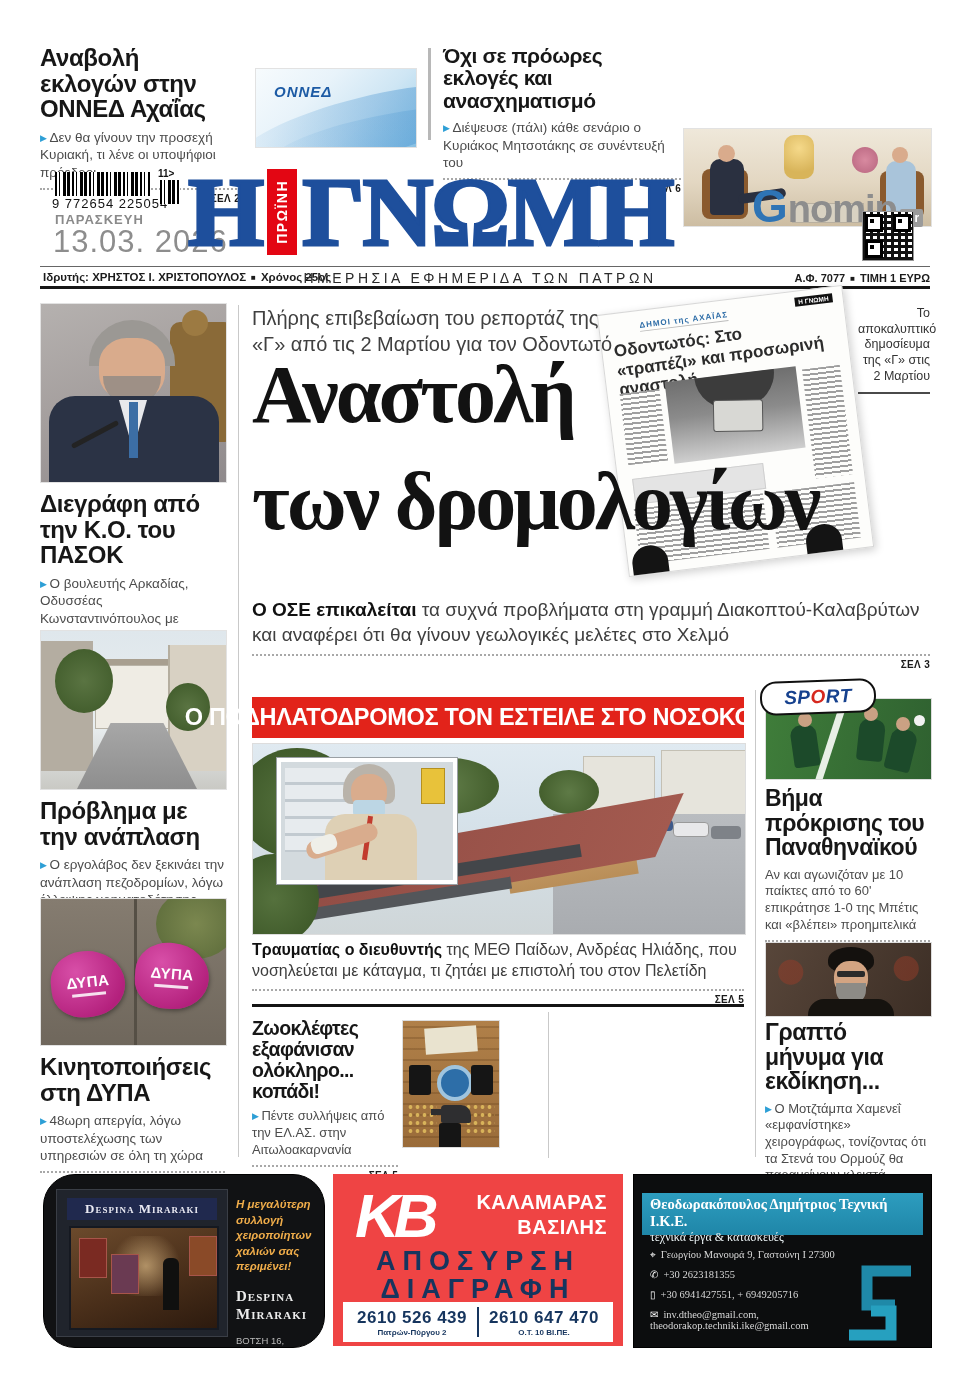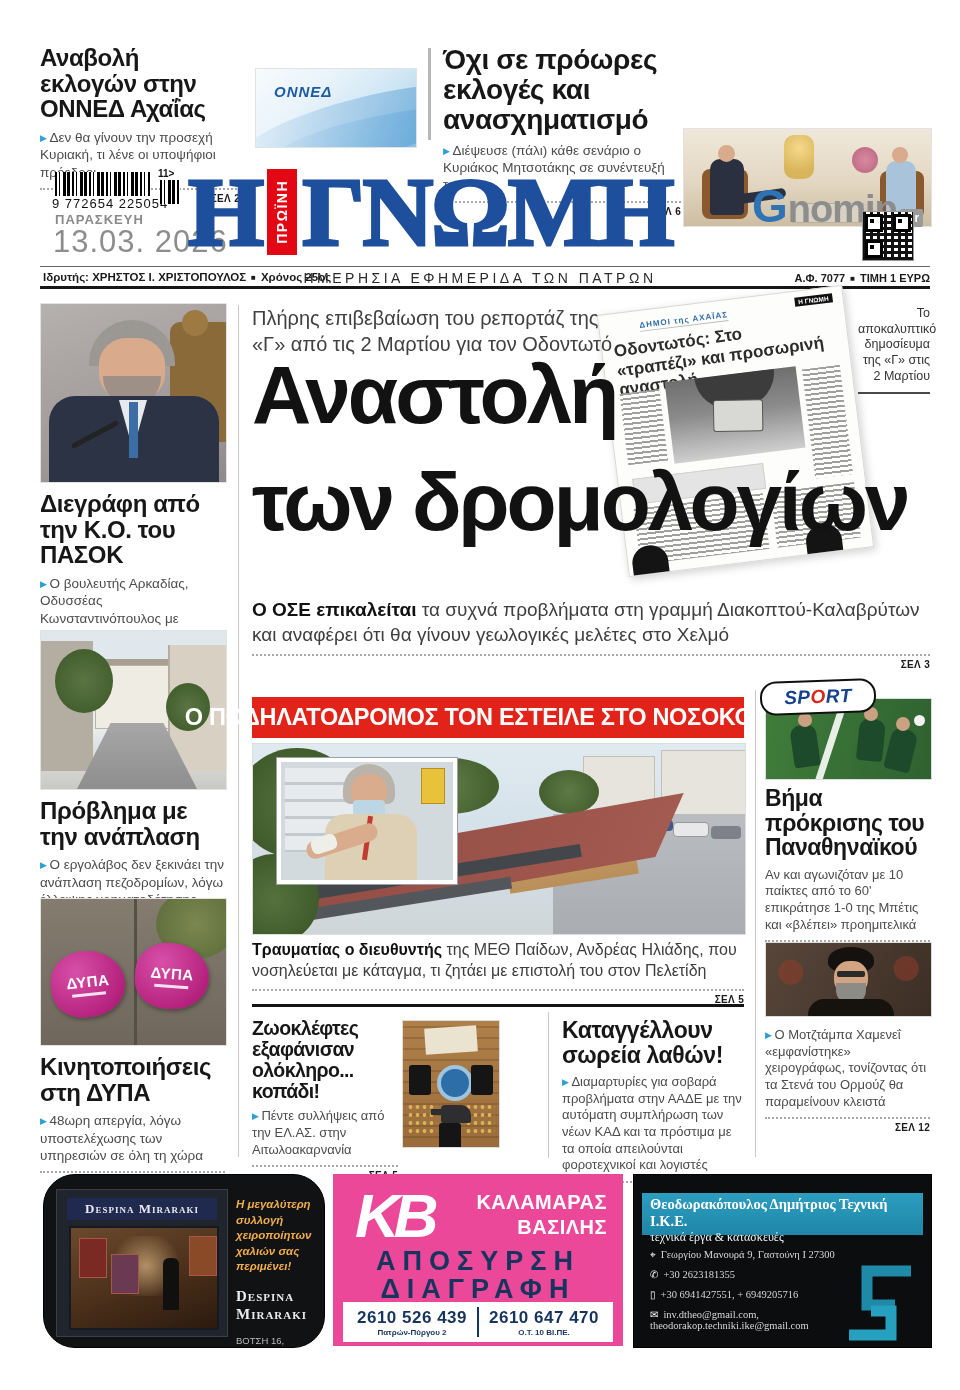--- a/index.html
+++ b/index.html
@@ -41,21 +41,21 @@
   .qr{position:absolute;left:862px;top:211px;width:50px;height:48px;background:#fff;border:1px solid #999;
       background-image:repeating-linear-gradient(0deg,#111 0 3px,transparent 3px 6px),repeating-linear-gradient(90deg,#111 0 3px,transparent 3px 7px);}
   .qr .eye{position:absolute;width:12px;height:12px;border:3px solid #000;background:#fff;}
   .qr .eye::after{content:"";position:absolute;left:2px;top:2px;width:4px;height:4px;background:#000;}
   .mast-info{font-size:11.5px;font-weight:700;color:#1b1b1b;}
   .sq::before{content:"■";font-size:8px;margin:0 5px;vertical-align:1px;}
   .tagline{letter-spacing:3.5px;font-size:14px;font-weight:400;color:#2a2a2a;}
 
   
   .kicker{font-size:20px;color:#404040;line-height:1.3;width:380px;}
-  .lead-head{font-size:82px;font-weight:800;letter-spacing:-3px;line-height:1.3;color:#121212;white-space:nowrap;}
+  .lead-head{font-size:82px;font-weight:800;letter-spacing:-3px;line-height:1.3;color:#121212;white-space:nowrap;font-family:Liberation Serif, serif;}
   .deck{font-size:19px;color:#3f3f3f;line-height:1.3;}
   .deck b{color:#111;}
   .clip{background:#fdfdfb;border:1px solid #d8d8d8;box-shadow:2px 3px 8px rgba(0,0,0,.18);transform:rotate(-7deg);z-index:1;overflow:hidden;}
   .clip-brand{position:absolute;right:10px;top:6px;background:#111;color:#fff;font-size:6.5px;font-weight:800;padding:1px 4px;}
   .clip-sec{position:absolute;left:40px;top:10px;font-size:8px;font-weight:700;color:#2f6ea8;letter-spacing:1px;border-bottom:1px solid #bbb;padding-bottom:1px;}
   .clip-head{position:absolute;left:12px;top:26px;width:210px;font-size:17px;font-weight:700;color:#2c2c2c;line-height:1.15;transform:rotate(-1deg);}
   .tl{background:repeating-linear-gradient(#9f9f9f 0 2px,transparent 2px 5px);}
   .clip-photo{position:absolute;left:58px;top:74px;width:132px;height:82px;background:linear-gradient(180deg,#6f6f6f 0%,#8b8b8b 45%,#cfcfcf 100%);overflow:hidden;}
   .clip-train{position:absolute;left:44px;top:26px;width:48px;height:30px;background:#d8d8d4;border:1px solid #555;border-radius:3px;transform:rotate(6deg);}
   .clip-tunnel{position:absolute;left:30px;top:0;width:80px;height:34px;background:#3c3c3c;border-radius:0 0 40px 40px;}
@@ -153,21 +153,21 @@
   .sf-sign{position:absolute;left:10px;top:8px;width:150px;height:22px;background:#20294e;display:flex;align-items:center;justify-content:center;
            font-family:"Liberation Serif",serif;font-variant:small-caps;font-weight:bold;color:#e9e9f2;font-size:13px;letter-spacing:1px;}
   .sf-win{position:absolute;left:12px;top:36px;width:146px;height:100px;background:linear-gradient(160deg,#6b4a2c 0%,#4a2f1a 55%,#2c1a0e 100%);border:2px solid #151921;}
   .sf-glow{position:absolute;left:40px;top:8px;width:70px;height:60px;background:radial-gradient(circle,rgba(255,220,160,.55),transparent 75%);}
   .sf-rug{position:absolute;width:26px;height:38px;background:#7a2a22;border:1px solid #a8554a;}
   .sf-fig{position:absolute;left:92px;top:30px;width:16px;height:52px;background:#10100f;border-radius:6px 6px 0 0;}
   .ad1-pitch{font-size:11.5px;font-weight:700;font-style:italic;color:#f0ad4a;line-height:1.35;}
   .ad1-name{font-family:"Liberation Serif",serif;font-variant:small-caps;font-weight:bold;color:#ececec;font-size:15px;line-height:1.25;letter-spacing:1px;}
   .ad1-addr{font-size:9.5px;color:#b9b9b9;line-height:1.4;}
 
-  .ad2{background:#ec4899;overflow:hidden;}
+  .ad2{background:#ef4444;overflow:hidden;}
   .kb{position:absolute;left:22px;top:6px;font-size:62px;font-weight:800;color:#fff;letter-spacing:-6px;font-style:italic;}
   .ad2-name{position:absolute;right:16px;top:16px;text-align:right;color:#fff;font-weight:800;font-size:20px;line-height:1.25;letter-spacing:.5px;}
   .ad2-svc{position:absolute;left:0;width:100%;text-align:center;color:#16355e;font-weight:800;font-size:27px;letter-spacing:7px;}
   .ad2-strip{position:absolute;left:10px;right:10px;bottom:4px;height:40px;background:#fff;display:flex;align-items:center;justify-content:center;}
   .ad2-cell{text-align:center;padding:0 10px;color:#16355e;}
   .ad2-cell .ph{font-size:17px;font-weight:800;letter-spacing:.5px;}
   .ad2-cell .lc{font-size:8px;font-weight:700;}
   .ad2-div{width:2px;height:30px;background:#16355e;}
 
   .ad3{background:#0c0d0e;border:1px solid #000;overflow:hidden;}
@@ -190,21 +190,21 @@
     <div class="pager">ΣΕΛ 2</div>
   </div>
   <div class="abs photo onned" style="left:255px;top:68px;width:160px;height:78px;">
     <div class="ribbon" style="left:-20px;top:28px;transform:rotate(-14deg);"></div>
     <div class="ribbon" style="left:10px;top:44px;transform:rotate(-10deg);opacity:.7;"></div>
     <div class="onned-text">ΟΝΝΕΔ</div>
   </div>
   <div class="abs" style="left:428px;top:48px;width:3px;height:92px;background:#b8b8b8;"></div>
 
   <div class="abs" style="left:443px;top:45px;width:238px;">
-    <div class="t-head" style="font-size:28px;">Όχι σε πρόωρες εκλογές και ανασχηματισμό</div>
+    <div class="t-head" style="font-size:21px;">Όχι σε πρόωρες εκλογές και ανασχηματισμό</div>
     <div class="sub"><span class="arrow-icon"></span><span>Διέψευσε (πάλι) κάθε σενάριο ο Κυριάκος Μητσοτάκης σε συνέντευξή του</span></div>
     <div class="pager">ΣΕΛ 6</div>
   </div>
   <div class="abs photo iv" style="left:683px;top:48px;width:247px;height:97px;">
     <div class="abs" style="left:100px;top:6px;width:30px;height:44px;background:radial-gradient(circle at 50% 30%,#f5d98a,#d8b45a 70%);border-radius:10px;"></div>
     <div class="abs" style="left:168px;top:18px;width:26px;height:26px;background:radial-gradient(circle,#d88aa0,#b7647e);border-radius:50%;"></div>
     <div class="abs" style="left:18px;top:40px;width:46px;height:50px;background:#8a5a2e;border-radius:8px;"></div>
     <div class="abs" style="left:196px;top:42px;width:44px;height:48px;background:#8a5a2e;border-radius:8px;"></div>
     <div class="abs" style="left:26px;top:30px;width:34px;height:56px;background:#2a3040;border-radius:10px 10px 4px 4px;"></div>
     <div class="abs" style="left:34px;top:16px;width:17px;height:17px;background:#d9ab8c;border-radius:50%;"></div>
@@ -384,25 +384,20 @@
     <div class="ev-bullets" style="left:4px;top:82px;"></div>
     <div class="ev-bullets" style="right:4px;top:82px;"></div>
     <div class="ev-gun"></div>
     <div class="ev-phone" style="left:6px;top:44px;"></div>
     <div class="ev-phone" style="right:6px;top:44px;"></div>
     <div class="ev-phone" style="left:36px;bottom:-6px;"></div>
   </div>
 
   <div class="abs vline" style="left:548px;top:1012px;height:146px;"></div>
 
-  <div class="abs" style="left:562px;top:1018px;width:182px;">
-    <div class="t-head" style="font-size:23px;">Καταγγέλλουν σωρεία λαθών!</div>
-    <div class="sub" style="font-size:13px;"><span class="arrow-icon"></span><span>Διαμαρτυρίες για σοβαρά προβλήματα στην ΑΑΔΕ με την αυτόματη συμπλήρωση των νέων ΚΑΔ και τα πρόστιμα με τα οποία απειλούνται φοροτεχνικοί και λογιστές</span></div>
-    <div class="pager">ΣΕΛ 13</div>
-  </div>
 
   <div class="abs vline" style="left:755px;top:690px;height:467px;"></div>
 
   <div class="abs soccer" style="left:765px;top:698px;width:165px;height:80px;">
     <div class="sc-line"></div>
     <div class="sc-p" style="left:26px;top:26px;transform:rotate(-8deg);"></div>
       <div class="sc-h" style="left:32px;top:14px;"></div>
     <div class="sc-p" style="left:92px;top:20px;transform:rotate(6deg);"></div>
       <div class="sc-h" style="left:98px;top:8px;"></div>
     <div class="sc-p" style="left:122px;top:30px;transform:rotate(14deg);"></div>
@@ -424,20 +419,21 @@
   <div class="abs cleric" style="left:765px;top:942px;width:165px;height:73px;">
     <div class="cl-pat"></div>
     <div class="cl-turban"></div>
       <div class="cl-face"></div>
     <div class="cl-glass"></div>
       <div class="cl-beard"></div>
       <div class="cl-body"></div>
   </div>
 
   <div class="abs" style="left:765px;top:1020px;width:165px;">
+    <div class="t-head" style="font-size:23px;">Γραπτό μήνυμα για εκδίκηση...</div>
     <div class="sub" style="font-size:13px;"><span class="arrow-icon"></span><span>Ο Μοτζτάμπα Χαμενεΐ «εμφανίστηκε» χειρογράφως, τονίζοντας ότι τα Στενά του Ορμούζ θα παραμείνουν κλειστά</span></div>
     <div class="pager">ΣΕΛ 12</div>
   </div>
 
   <div class="abs ad1" style="left:43px;top:1174px;width:280px;height:172px;border-radius:32px;">
     <div class="sf">
       <div class="sf-sign">Despina Miraraki</div>
       <div class="sf-win">
         <div class="sf-glow"></div>
         <div class="sf-rug" style="left:8px;top:10px;"></div>

